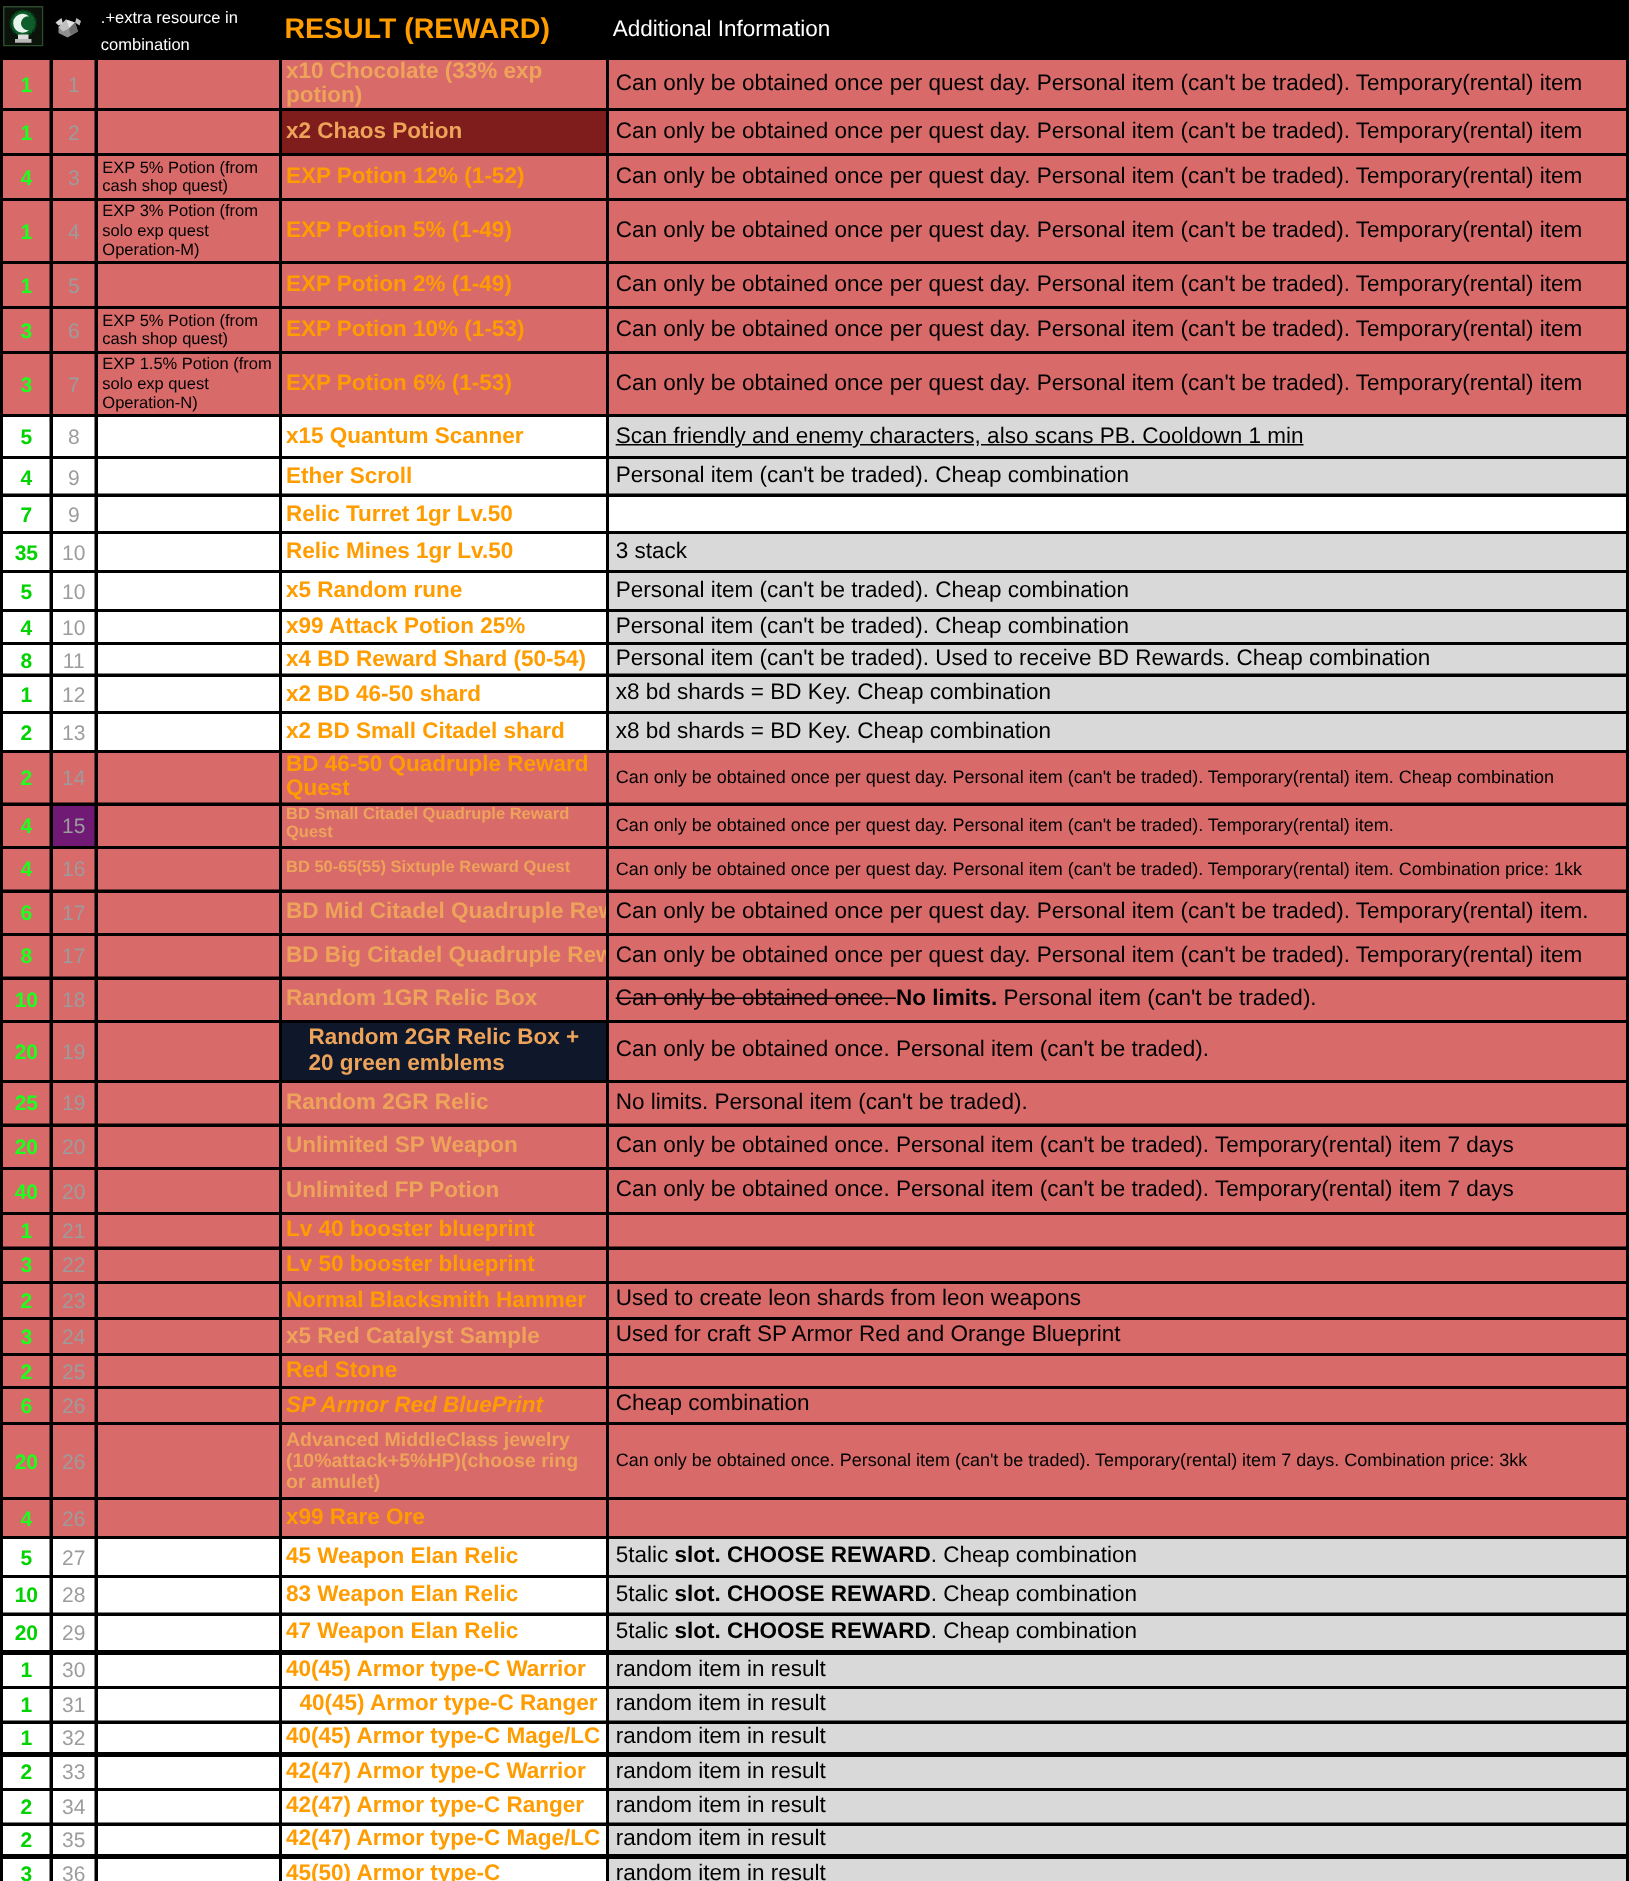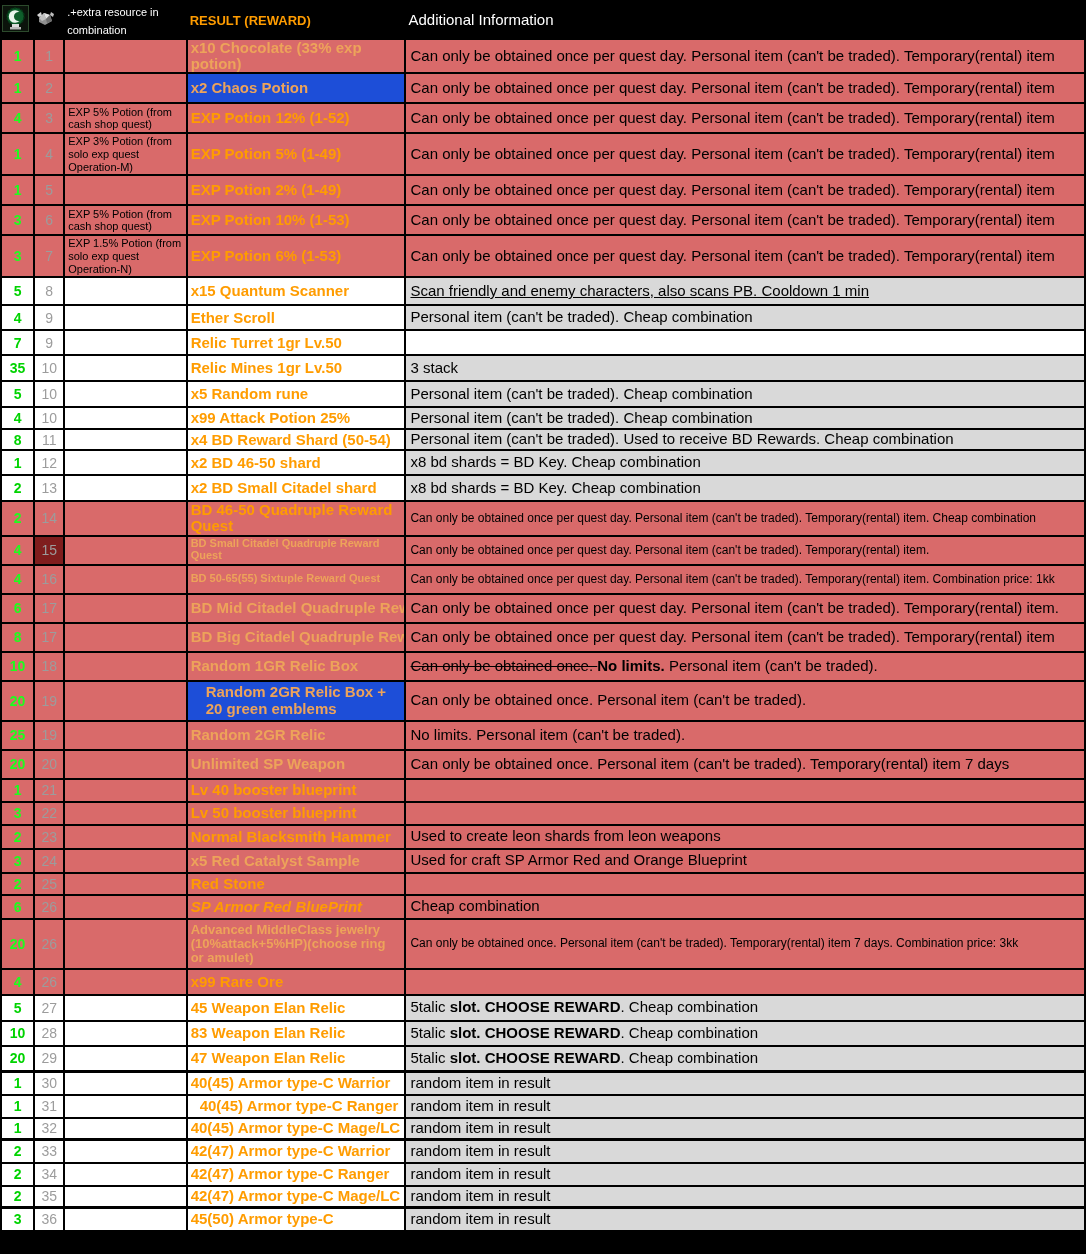--- a/index.html
+++ b/index.html
@@ -3,21 +3,21 @@
 <meta charset="utf-8">
 <style>
   html,body{margin:0;padding:0;background:#000;}
   body{font-family:"Liberation Sans",sans-serif;width:1086px;}
   table{border-collapse:collapse;width:1086px;table-layout:fixed;background:#000;}
   td,th{border:2px solid #000;vertical-align:middle;overflow:hidden;padding:0 2px;}
   col.c1{width:33px;}col.c2{width:30px;}col.c3{width:122px;}col.c4{width:218px;}col.c5{width:677px;}
   tr.hdr th{background:#000;height:34px;text-align:left;font-weight:normal;}
   th.icon-cell{text-align:center;padding:0;}
   .hdr-extra{color:#fff;font-size:11px;line-height:1.15;font-weight:normal;}
-  .hdr-result{font-size:13px;font-weight:bold;}
+  .hdr-result{font-size:19px;font-weight:bold;}
   .hdr-info{color:#fff;font-size:15px;}
   td.num{text-align:center;font-size:14px;}
   td.gnum{font-weight:bold;}
   td.extra{font-size:11px;line-height:1.15;color:#000;padding:1px 3px;}
   td.result{font-weight:bold;font-size:15px;line-height:1.08;padding:0 3px;}
   td.result.small{font-size:11px;}
   td.result.mid{font-size:13px;}
   td.result.nowrap{white-space:nowrap;}
   td.info{font-size:15px;color:#000;padding:0 4px;line-height:1.1;}
   td.info.small{font-size:12px;}
@@ -70,21 +70,21 @@
         <td class="num gnum" style="color: rgb(29, 255, 29); background: rgb(217, 106, 106);">1</td>
         <td class="num" style="color: rgb(156, 156, 156); background: rgb(217, 106, 106);">1</td>
         <td class="extra" style="background: rgb(217, 106, 106);"></td>
         <td class="result" style="color: rgb(237, 163, 90); background: rgb(217, 106, 106);">x10 Chocolate (33% exp potion)</td>
         <td class="info" style="background: rgb(217, 106, 106);"><span>Can only be obtained once per quest day. Personal item (can't be traded). Temporary(rental) item</span></td>
       </tr>
       <tr style="height: 30px;">
         <td class="num gnum" style="color: rgb(29, 255, 29); background: rgb(217, 106, 106);">1</td>
         <td class="num" style="color: rgb(156, 156, 156); background: rgb(217, 106, 106);">2</td>
         <td class="extra" style="background: rgb(217, 106, 106);"></td>
-        <td class="result" style="color: rgb(237, 163, 90); background: #1d4ed8;">x2 Chaos Potion</td>
+        <td class="result" style="color: rgb(237, 163, 90); background: #7f1d1d;">x2 Chaos Potion</td>
         <td class="info" style="background: rgb(217, 106, 106);"><span>Can only be obtained once per quest day. Personal item (can't be traded). Temporary(rental) item</span></td>
       </tr>
       <tr style="height: 30px;">
         <td class="num gnum" style="color: rgb(29, 255, 29); background: rgb(217, 106, 106);">4</td>
         <td class="num" style="color: rgb(156, 156, 156); background: rgb(217, 106, 106);">3</td>
         <td class="extra" style="background: rgb(217, 106, 106);">EXP 5% Potion (from cash shop quest)</td>
         <td class="result" style="color: rgb(255, 156, 0); background: rgb(217, 106, 106);">EXP Potion 12% (1-52)</td>
         <td class="info" style="background: rgb(217, 106, 106);"><span>Can only be obtained once per quest day. Personal item (can't be traded). Temporary(rental) item</span></td>
       </tr>
       <tr style="height: 30px;">
@@ -180,21 +180,21 @@
       </tr>
       <tr style="height: 29px;">
         <td class="num gnum" style="color: rgb(29, 255, 29); background: rgb(217, 106, 106);">2</td>
         <td class="num" style="color: rgb(156, 156, 156); background: rgb(217, 106, 106);">14</td>
         <td class="extra" style="background: rgb(217, 106, 106);"></td>
         <td class="result" style="color: rgb(255, 156, 0); background: rgb(217, 106, 106);">BD 46-50 Quadruple Reward Quest</td>
         <td class="info small" style="background: rgb(217, 106, 106);"><span>Can only be obtained once per quest day. Personal item (can't be traded). Temporary(rental) item. Cheap combination</span></td>
       </tr>
       <tr style="height: 29px;">
         <td class="num gnum" style="color: rgb(29, 255, 29); background: rgb(217, 106, 106);">4</td>
-        <td class="num" style="color: rgb(156, 156, 156); background: #7f1d1d;">15</td>
+        <td class="num" style="color: rgb(156, 156, 156); background: #701a75;">15</td>
         <td class="extra" style="background: rgb(217, 106, 106);"></td>
         <td class="result small" style="color: rgb(237, 163, 90); background: rgb(217, 106, 106);">BD Small Citadel Quadruple Reward Quest</td>
         <td class="info small" style="background: rgb(217, 106, 106);"><span>Can only be obtained once per quest day. Personal item (can't be traded). Temporary(rental) item.</span></td>
       </tr>
       <tr style="height: 29px;">
         <td class="num gnum" style="color: rgb(29, 255, 29); background: rgb(217, 106, 106);">4</td>
         <td class="num" style="color: rgb(156, 156, 156); background: rgb(217, 106, 106);">16</td>
         <td class="extra" style="background: rgb(217, 106, 106);"></td>
         <td class="result small" style="color: rgb(237, 163, 90); background: rgb(217, 106, 106);">BD 50-65(55) Sixtuple Reward Quest</td>
         <td class="info small" style="background: rgb(217, 106, 106);"><span>Can only be obtained once per quest day. Personal item (can't be traded). Temporary(rental) item. Combination price: 1kk</span></td>
@@ -217,35 +217,42 @@
         <td class="num gnum" style="color: rgb(29, 255, 29); background: rgb(217, 106, 106);">10</td>
         <td class="num" style="color: rgb(156, 156, 156); background: rgb(217, 106, 106);">18</td>
         <td class="extra" style="background: rgb(217, 106, 106);"></td>
         <td class="result" style="color: rgb(237, 163, 90); background: rgb(217, 106, 106);">Random 1GR Relic Box</td>
         <td class="info" style="background: rgb(217, 106, 106);"><span class="seg-strike">Can only be obtained once. </span><span class="seg-bold">No limits.</span><span> Personal item (can't be traded).</span></td>
       </tr>
       <tr style="height: 40px;">
         <td class="num gnum" style="color: rgb(29, 255, 29); background: rgb(217, 106, 106);">20</td>
         <td class="num" style="color: rgb(156, 156, 156); background: rgb(217, 106, 106);">19</td>
         <td class="extra" style="background: rgb(217, 106, 106);"></td>
-        <td class="result" style="color: rgb(237, 163, 90); background: #1d4ed8; padding-left: 18px;">Random 2GR Relic Box + 20 green emblems</td>
+        <td class="result" style="color: rgb(237, 163, 90); background: #0f172a; padding-left: 18px;">Random 2GR Relic Box + 20 green emblems</td>
         <td class="info" style="background: rgb(217, 106, 106);"><span>Can only be obtained once. Personal item (can't be traded).</span></td>
       </tr>
       <tr style="height: 29px;">
         <td class="num gnum" style="color: rgb(29, 255, 29); background: rgb(217, 106, 106);">25</td>
         <td class="num" style="color: rgb(156, 156, 156); background: rgb(217, 106, 106);">19</td>
         <td class="extra" style="background: rgb(217, 106, 106);"></td>
         <td class="result" style="color: rgb(237, 163, 90); background: rgb(217, 106, 106);">Random 2GR Relic</td>
         <td class="info" style="background: rgb(217, 106, 106);"><span>No limits. Personal item (can't be traded).</span></td>
       </tr>
       <tr style="height: 29px;">
         <td class="num gnum" style="color: rgb(29, 255, 29); background: rgb(217, 106, 106);">20</td>
         <td class="num" style="color: rgb(156, 156, 156); background: rgb(217, 106, 106);">20</td>
         <td class="extra" style="background: rgb(217, 106, 106);"></td>
         <td class="result" style="color: rgb(237, 163, 90); background: rgb(217, 106, 106);">Unlimited SP Weapon</td>
+        <td class="info" style="background: rgb(217, 106, 106);"><span>Can only be obtained once. Personal item (can't be traded). Temporary(rental) item 7 days</span></td>
+      </tr>
+      <tr style="height: 30px;">
+        <td class="num gnum" style="color: rgb(29, 255, 29); background: rgb(217, 106, 106);">40</td>
+        <td class="num" style="color: rgb(156, 156, 156); background: rgb(217, 106, 106);">20</td>
+        <td class="extra" style="background: rgb(217, 106, 106);"></td>
+        <td class="result" style="color: rgb(237, 163, 90); background: rgb(217, 106, 106);">Unlimited FP Potion</td>
         <td class="info" style="background: rgb(217, 106, 106);"><span>Can only be obtained once. Personal item (can't be traded). Temporary(rental) item 7 days</span></td>
       </tr>
       <tr style="height: 23px;">
         <td class="num gnum" style="color: rgb(29, 255, 29); background: rgb(217, 106, 106);">1</td>
         <td class="num" style="color: rgb(156, 156, 156); background: rgb(217, 106, 106);">21</td>
         <td class="extra" style="background: rgb(217, 106, 106);"></td>
         <td class="result" style="color: rgb(255, 156, 0); background: rgb(217, 106, 106);">Lv 40 booster blueprint</td>
         <td class="info" style="background: rgb(217, 106, 106);"></td>
       </tr>
       <tr style="height: 23px;">

